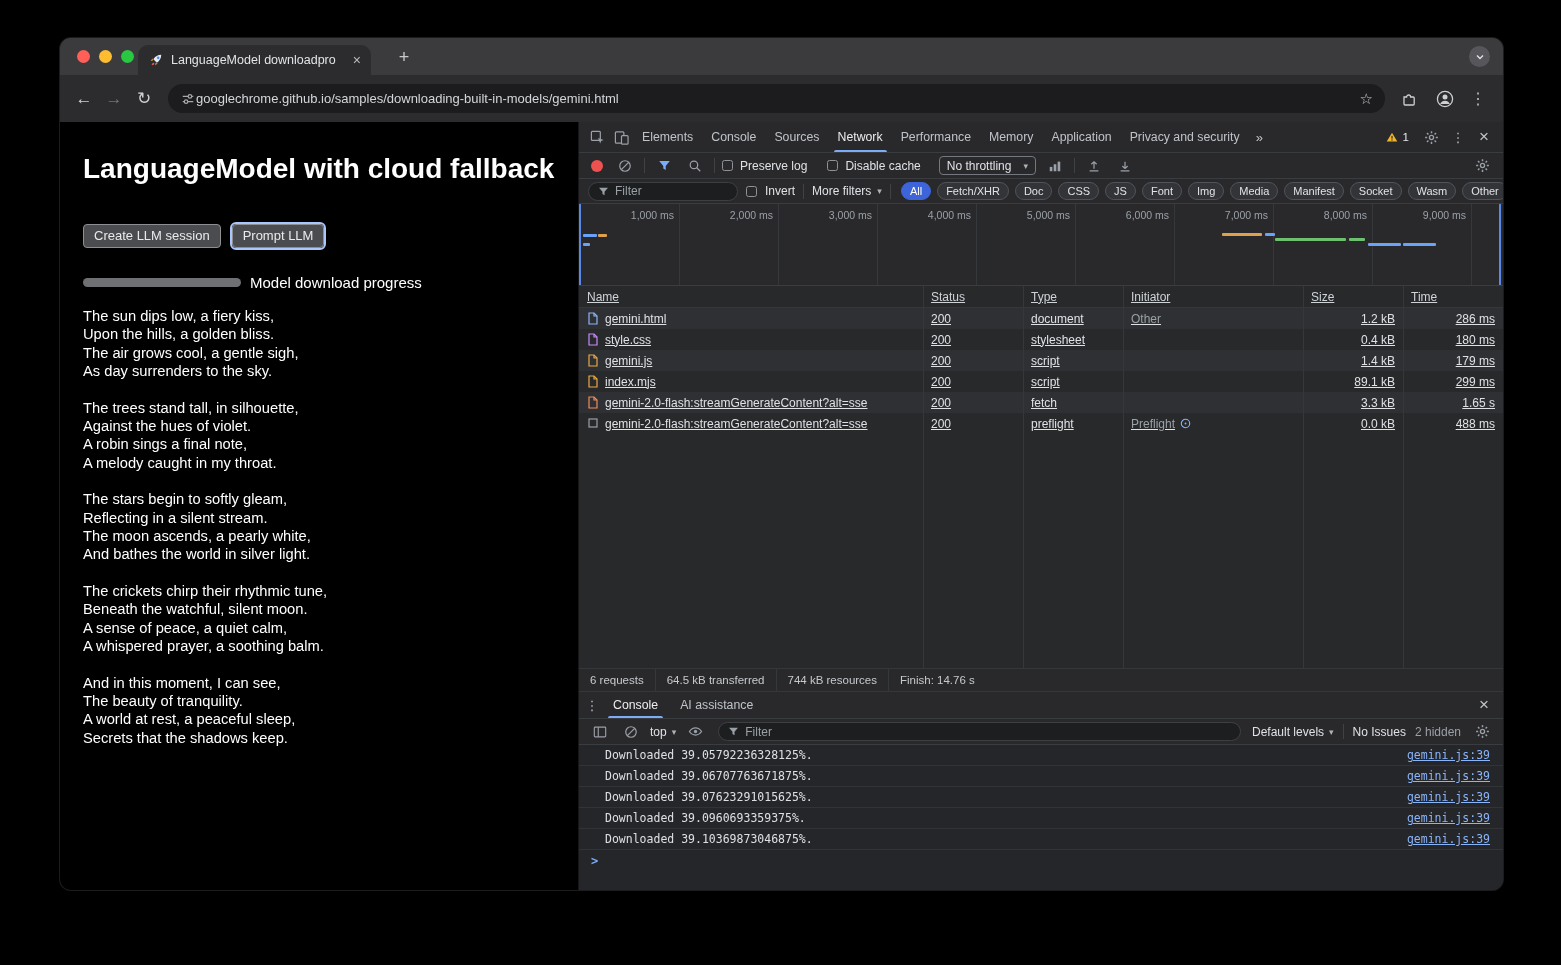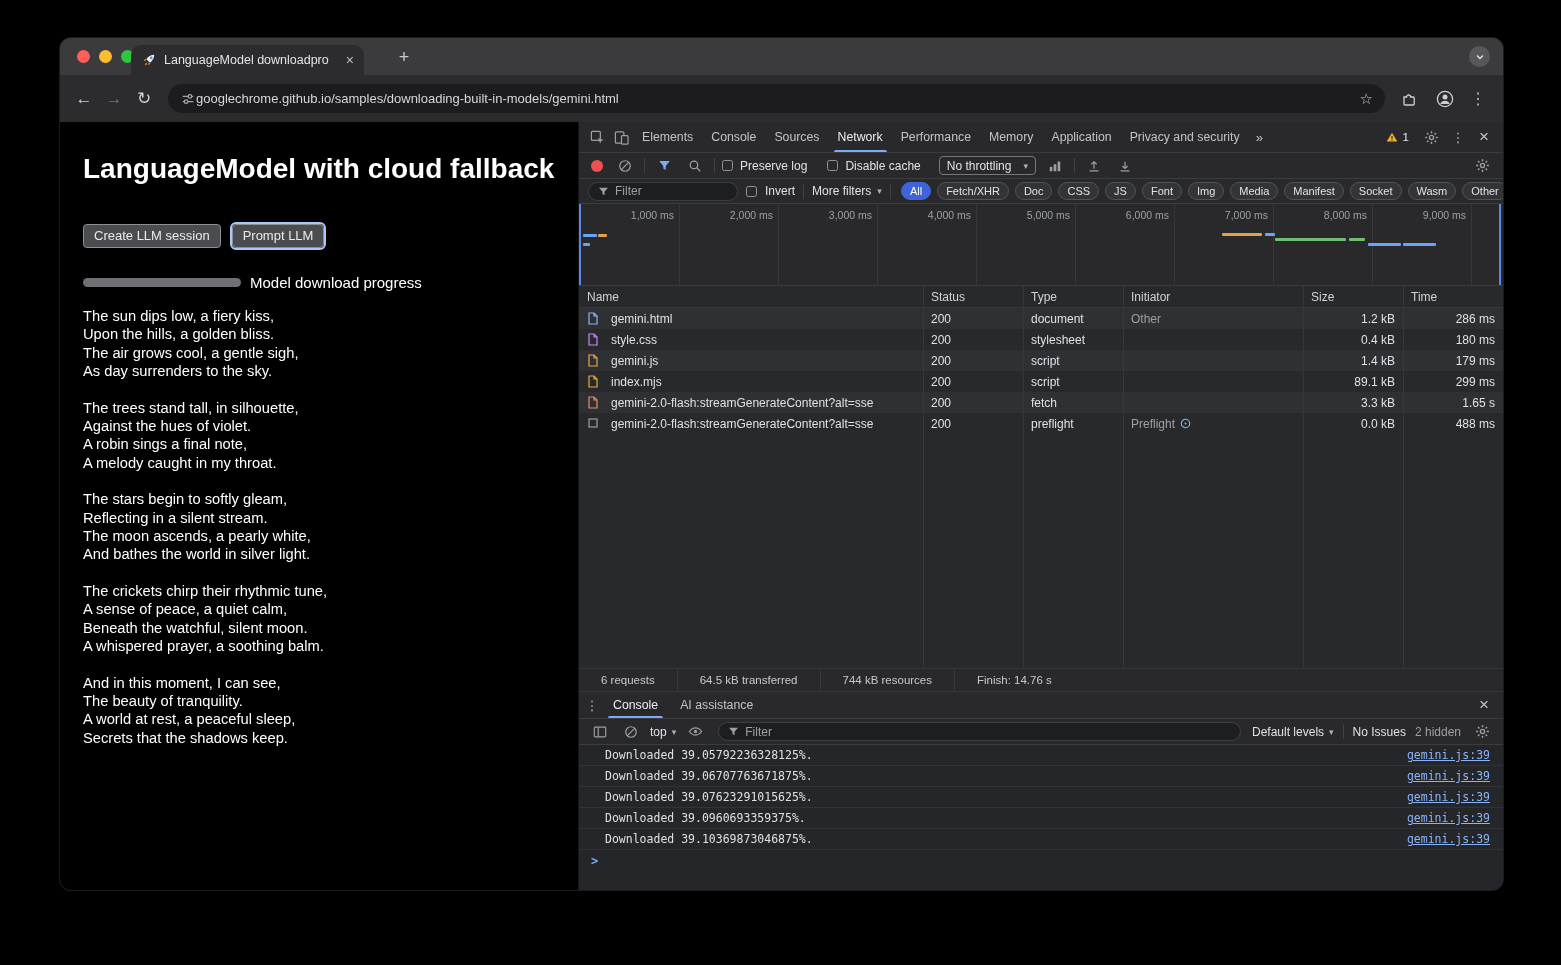--- a/index.html
+++ b/index.html
@@ -12,21 +12,21 @@
     background: #2c2c2e; border-radius: 11px; overflow: hidden;
     display: flex; flex-direction: column;
     box-shadow: 0 0 0 1px #1c1c1e, 0 30px 70px rgba(0,0,0,.55);
   }
   
   .tabstrip { height: 37px; background: #3b3b3e; position: relative; flex: none; }
   .lights { position: absolute; left: 17px; top: 12px; display: flex; gap: 9px; }
   .light { width: 13px; height: 13px; border-radius: 50%; }
   .light.red { background: #ff5f57; } .light.yellow { background: #febc2e; } .light.green { background: #28c840; }
   .tab {
-    position: absolute; left: 71px; top: 7px; width: 233px; height: 30px;
+    position: absolute; left: 78px; top: 7px; width: 233px; height: 30px;
     background: #2c2c2e; border-radius: 10px 10px 0 0;
     display: flex; align-items: center; gap: 7px; padding: 0 10px;
   }
   .tab-title { flex: 1; font-size: 12.5px; color: #e2e4e7; white-space: nowrap; overflow: hidden; }
   .tab-close { color: #b9bbbe; font-size: 14px; line-height: 1; }
   .newtab { position: absolute; left: 330px; top: 6px; width: 28px; height: 26px; display: grid; place-items: center; font-size: 18px; color: #c6c8cb; }
   .strip-chevron { position: absolute; right: 13px; top: 8px; width: 21px; height: 21px; border-radius: 50%; background: #57575b; display: grid; place-items: center; }
   
   .toolbar { height: 47px; background: #2c2c2e; display: flex; align-items: center; padding: 0 10px; gap: 2px; flex: none; }
   .nav-btn { width: 28px; height: 28px; display: grid; place-items: center; color: #cfd2d5; font-size: 17px; }
@@ -79,35 +79,35 @@
   .pill.active { background: #3d64d8; border-color: #3d64d8; color: #fff; }
   
   .dt-overview { height: 82px; flex: none; position: relative; border-bottom: 1px solid #3a3d40; overflow: hidden; }
   .gline { position: absolute; top: 0; bottom: 0; width: 1px; background: #35383b; }
   .tlabel { position: absolute; top: 5px; font-size: 10.5px; color: #9aa0a6; transform: translateX(-100%); padding-right: 5px; white-space: nowrap; }
   .ovbar { position: absolute; height: 3px; border-radius: 1px; }
   .ovhandle { position: absolute; top: 0; bottom: 0; width: 2px; background: #5b87e5; }
   
   .dt-table { flex: 1; position: relative; min-height: 0; overflow: hidden; background: #28292b; }
   .colline { position: absolute; top: 0; bottom: 0; width: 1px; background: #35383b; z-index: 2; }
-  .thead, .tr { display: grid; grid-template-columns: 344px 100px 100px 180px 100px 1fr; align-items: center; position: relative; z-index: 1; }
+  .thead, .tr { display: grid; grid-template-columns: 344px 100px 100px 180px 100px 1fr; align-items: center; position: relative; z-index: 1; text-decoration: underline; }
   .thead { height: 22px; border-bottom: 1px solid #35383b; color: #d0d3d7; }
   .th { padding: 0 8px; font-size: 12px; white-space: nowrap; }
   .tr { height: 21px; font-size: 12px; }
   .tbody .tr:nth-child(odd) { background: #2f3033; }
   .tbody .tr:nth-child(even) { background: #28292b; }
   .c { padding: 0 8px; white-space: nowrap; overflow: hidden; }
   .c.r { text-align: right; }
-  .cname { display: flex; align-items: flex-start; gap: 12px; padding: 0 8px; white-space: nowrap; overflow: hidden; }
+  .cname { display: flex; align-items: flex-start; gap: 6px; padding: 0 8px; white-space: nowrap; overflow: hidden; }
   .init { display: flex; align-items: center; gap: 5px; padding: 0 8px; white-space: nowrap; overflow: hidden; }
   .muted { color: #9aa0a6; }
   .lnk { color: #8ab4f8; text-decoration: underline; margin-top: 44px; }
   
   .dt-summary { height: 23px; flex: none; display: flex; align-items: stretch; border-top: 1px solid #35383b; font-size: 11.5px; color: #c6c9cc; }
-  .sumi { display: flex; align-items: center; padding: 0 22px; border-right: 1px solid #35383b; white-space: nowrap; }
+  .sumi { display: flex; align-items: center; padding: 0 11px; border-right: 1px solid #35383b; white-space: nowrap; }
   .sumi:last-child { border-right: none; }
   
   .dt-drawer { height: 199px; flex: none; display: flex; flex-direction: column; border-top: 1px solid #35383b; }
   .drawer-tabs { height: 27px; flex: none; display: flex; align-items: center; padding: 0 8px 0 4px; gap: 2px; border-bottom: 1px solid #3a3d40; }
   .drawer-tab { position: relative; height: 100%; display: flex; align-items: center; padding: 0 10px; color: #bfc3c7; font-size: 12.3px; }
   .drawer-tab.active { color: #eaecee; }
   .console-toolbar { height: 26px; flex: none; display: flex; align-items: center; gap: 7px; padding: 0 9px; border-bottom: 1px solid #3a3d40; overflow: hidden; }
   .ctx { display: flex; align-items: center; gap: 5px; color: #dfe1e5; white-space: nowrap; }
   .cfilter { flex: 1; display: flex; align-items: center; gap: 6px; height: 19px; background: #1d1e20; border: 1px solid #3d4043; border-radius: 11px; padding: 0 9px; color: #9aa0a6; margin: 0 4px; min-width: 0; font-size: 12px; }
   .ct-right { display: flex; align-items: center; gap: 9px; white-space: nowrap; }
@@ -207,22 +207,22 @@
           <span class="pline">A melody caught in my throat.</span>
         </p>
         <p>
           <span class="pline">The stars begin to softly gleam,</span>
           <span class="pline">Reflecting in a silent stream.</span>
           <span class="pline">The moon ascends, a pearly white,</span>
           <span class="pline">And bathes the world in silver light.</span>
         </p>
         <p>
           <span class="pline">The crickets chirp their rhythmic tune,</span>
+          <span class="pline">Beneath the watchful, silent moon.</span>
           <span class="pline">A sense of peace, a quiet calm,</span>
-          <span class="pline">Beneath the watchful, silent moon.</span>
           <span class="pline">A whispered prayer, a soothing balm.</span>
         </p>
         <p>
           <span class="pline">And in this moment, I can see,</span>
           <span class="pline">The beauty of tranquility.</span>
           <span class="pline">A world at rest, a peaceful sleep,</span>
           <span class="pline">Secrets that the shadows keep.</span>
         </p>
       </div>
     </div>

